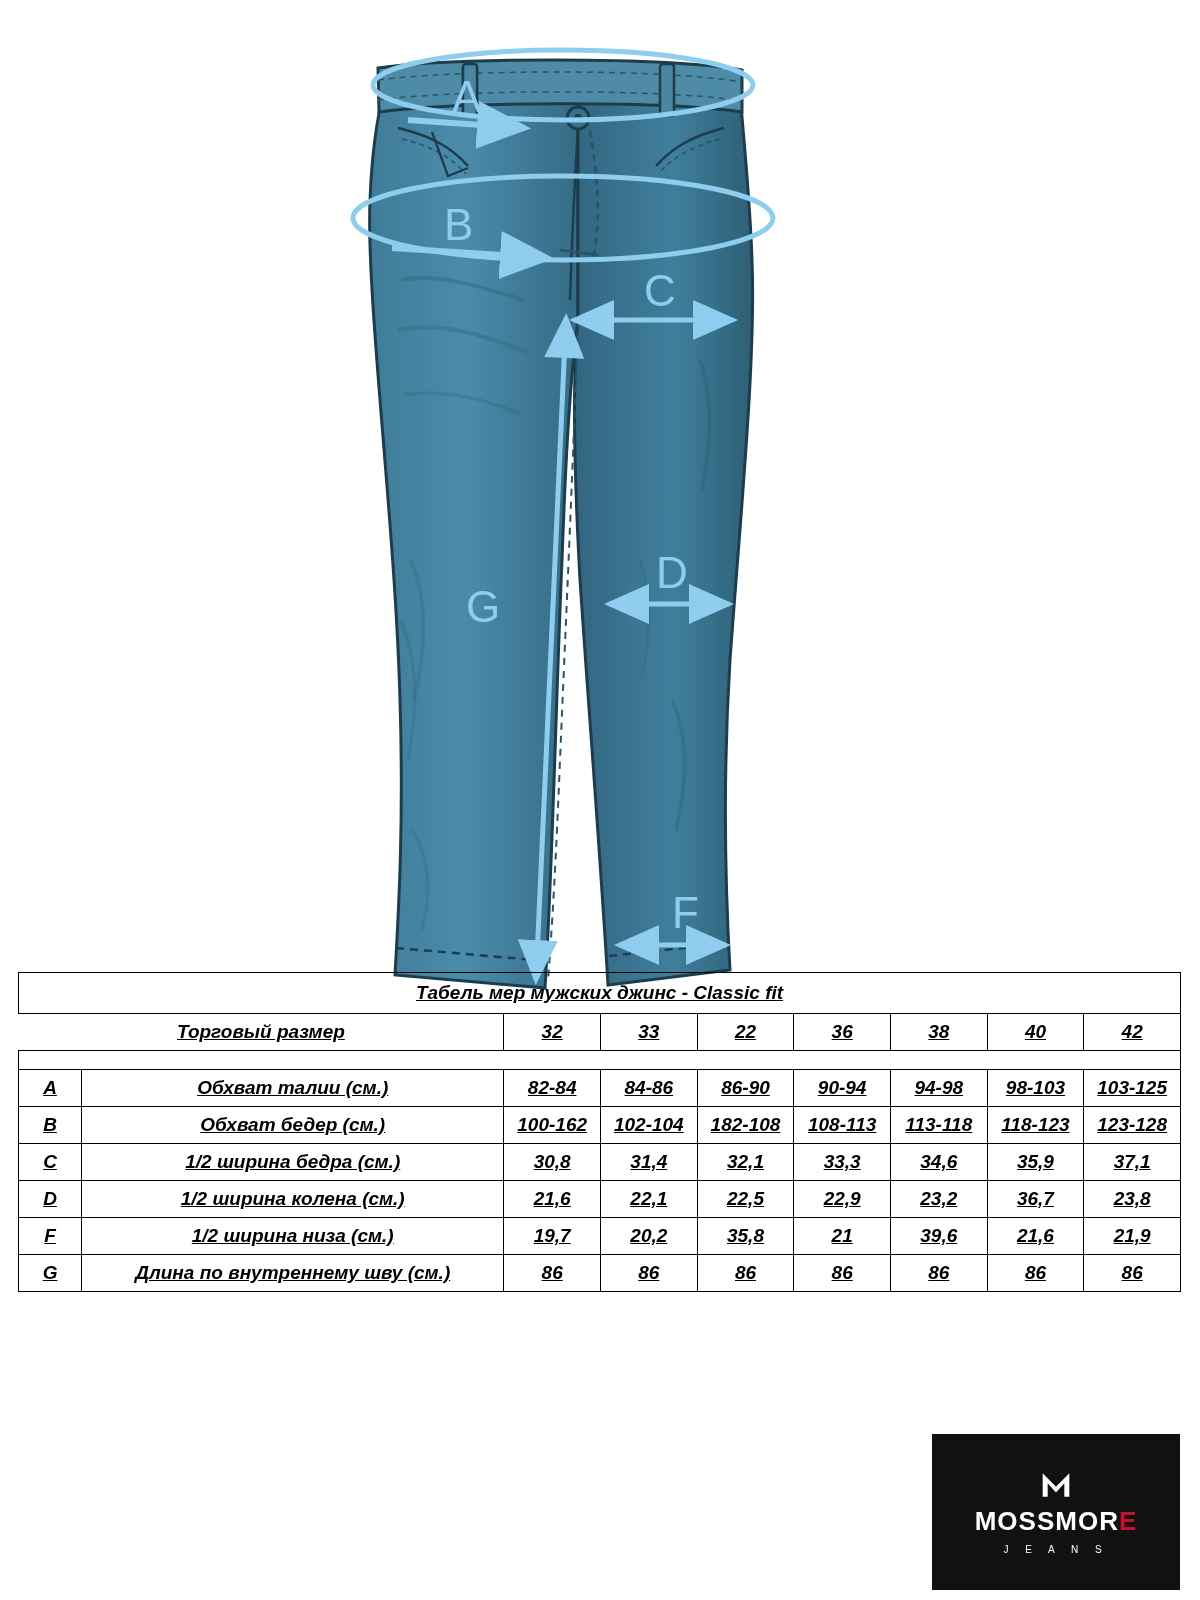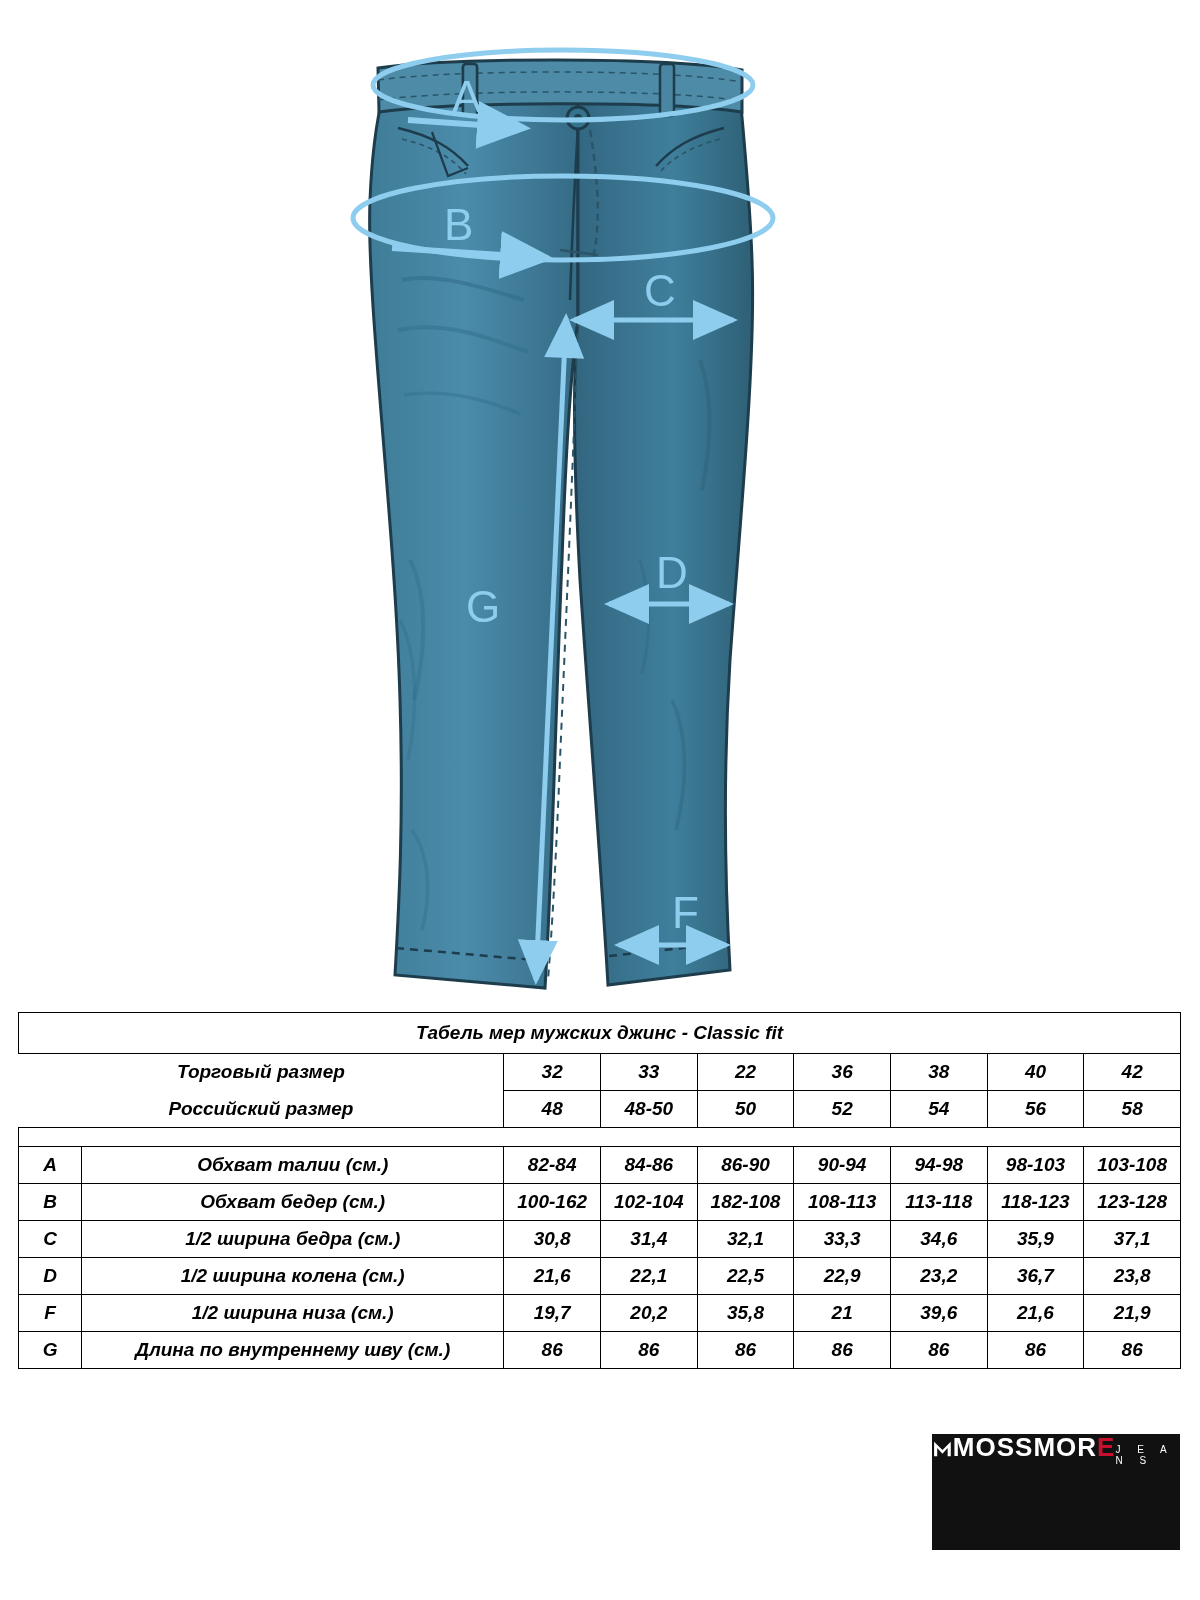--- a/index.html
+++ b/index.html
@@ -30,22 +30,23 @@
     height: 1010px;
   }
   .illustration svg {
     display: block;
   }
 
   
   .table-wrap {
     position: absolute;
     left: 18px;
-    top: 1012px;
+    top: 972px;
     width: 922px;
+    text-decoration: underline;
   }
   table.size-table {
     border-collapse: collapse;
     width: 1163px;
     table-layout: fixed;
   }
   table.size-table td {
     border: 1px solid #000;
     text-align: center;
     font-size: 19px;
@@ -84,26 +85,26 @@
     font-size: 21px;
     line-height: 30px;
     color: #000;
     font-family: "Liberation Sans", sans-serif;
   }
   .logo-box {
     position: absolute;
     left: 932px;
     top: 1434px;
     width: 248px;
-    height: 116px;
+    height: 156px;
     background: #111111;
     color: #fff;
     display: flex;
-    flex-direction: row;
-    align-items: flex-start;
+    flex-direction: column;
+    align-items: center;
     justify-content: center;
   }
   .logo-mark {
     width: 34px;
     height: 30px;
     margin-bottom: 8px;
   }
   .logo-word {
     font-size: 26px;
     font-weight: bold;
@@ -247,44 +248,34 @@
         <tr>
           <td class="lbl-cell no-border" colspan="2">Торговый размер</td>
           <td>32</td>
           <td>33</td>
           <td>22</td>
           <td>36</td>
           <td>38</td>
           <td>40</td>
           <td>42</td>
         </tr>
-        <tr>
-          <td class="lbl-cell no-border" colspan="2">Российский размер</td>
-          <td>48</td>
-          <td>48-50</td>
-          <td>50</td>
-          <td>52</td>
-          <td>54</td>
-          <td>56</td>
-          <td>58</td>
-        </tr>
         <tr class="spacer-row">
           <td colspan="9"></td>
         </tr>
 
         <tr>
           <td>A</td>
           <td>Обхват талии (см.)</td>
           <td>82-84</td>
           <td>84-86</td>
           <td>86-90</td>
           <td>90-94</td>
           <td>94-98</td>
           <td>98-103</td>
-          <td>103-108</td>
+          <td>103-125</td>
         </tr>
         <tr>
           <td>B</td>
           <td>Обхват бедер (см.)</td>
           <td>100-162</td>
           <td>102-104</td>
           <td>182-108</td>
           <td>108-113</td>
           <td>113-118</td>
           <td>118-123</td>

